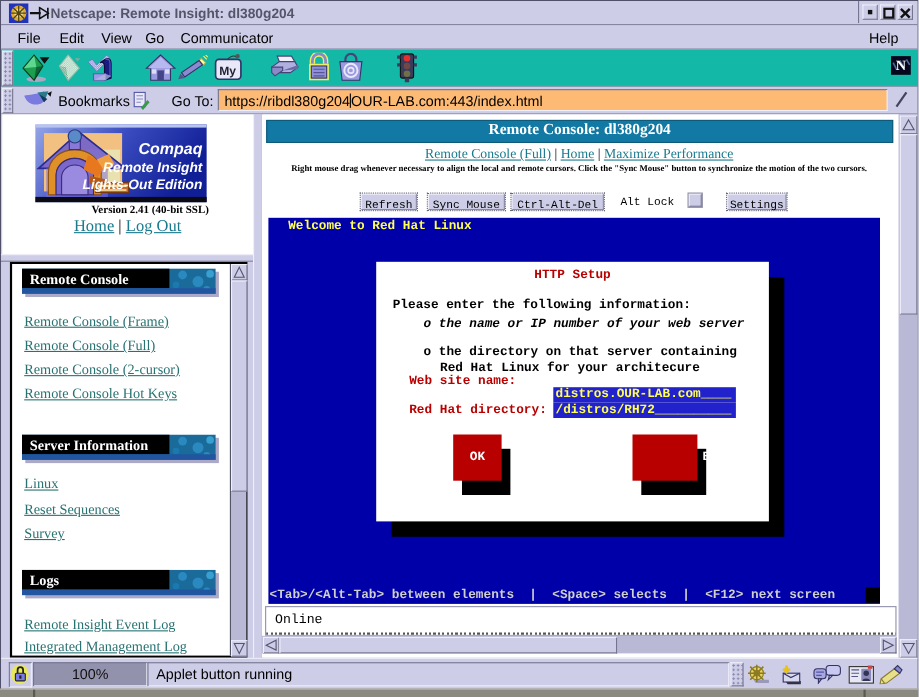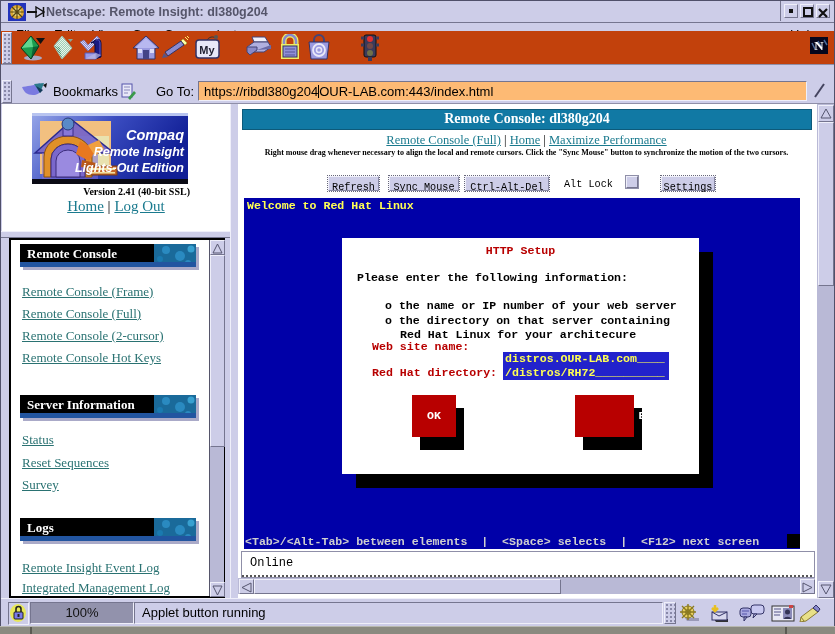--- a/index.html
+++ b/index.html
@@ -49,21 +49,21 @@
 
 <div class="abs" style="left:1px;top:23px;width:833px;height:21px;background:#cdcde8;border-bottom:1px solid #8f8fa8;">
   <div class="abs" style="left:15px;top:4px;font-size:13px;color:#000;">File</div>
   <div class="abs" style="left:53px;top:4px;font-size:13px;color:#000;">Edit</div>
   <div class="abs" style="left:91px;top:4px;font-size:13px;color:#000;">View</div>
   <div class="abs" style="left:131px;top:4px;font-size:13px;color:#000;">Go</div>
   <div class="abs" style="left:163px;top:4px;font-size:13px;color:#000;">Communicator</div>
   <div class="abs" style="left:789px;top:4px;font-size:13px;color:#000;">Help</div>
 </div>
 
-<div class="abs" style="left:1px;top:31px;width:833px;height:33px;background:#c2410c;border-bottom:1px solid #8f8fa8;">
+<div class="abs" style="left:1px;top:45px;width:833px;height:33px;background:#14b8a6;border-bottom:1px solid #8f8fa8;">
   <div class="abs bevup" style="left:1px;top:1px;width:8px;height:30px;background:#cdcde8;background-image:radial-gradient(circle at 2px 2px,#8888a8 1px,transparent 1px);background-size:4px 4px;"></div>
 
   <svg class="abs" style="left:18px;top:3px;" width="28" height="27" viewBox="0 0 28 27">
     <ellipse cx="14" cy="24" rx="9" ry="2.5" fill="#a8a8c4"></ellipse>
     <path d="M2 14L12 2l8 10-8 13z" fill="#1d9e4f"></path>
     <path d="M2 14L12 2l2 11z" fill="#5fd88f"></path>
     <path d="M14 13l6-1-8 13z" fill="#0c6434"></path>
     <path d="M2 14L12 2l8 10-8 13z" fill="none" stroke="#063a1c" stroke-width="1"></path>
     <path d="M17 4h9l-4.5 6z" fill="#111"></path>
   </svg>
@@ -257,21 +257,21 @@
           <rect x="0" y="0" width="176" height="23" fill="#1a6a9a"></rect>
           <rect x="0" y="0" width="134" height="18" fill="#000"></rect>
           <circle cx="146" cy="6" r="4" fill="#2a8ac0"></circle>
             <circle cx="160" cy="12" r="5" fill="#2a8ac0"></circle>
             <circle cx="171" cy="5" r="3.5" fill="#38a0d0"></circle>
             <circle cx="140" cy="15" r="3" fill="#1a7ab0"></circle>
             <circle cx="168" cy="19" r="3" fill="#2a8ac0"></circle>
           <rect x="0" y="18" width="176" height="5" fill="#2255a0"></rect>
           <text x="7" y="14" font-family="Liberation Serif" font-weight="bold" font-size="13" fill="#fff">Server Information</text>
         </svg>
-        <div class="abs slink" style="left:11px;top:192px;">Status</div>
+        <div class="abs slink" style="left:11px;top:192px;">Linux</div>
         <div class="abs slink" style="left:11px;top:215px;">Reset Sequences</div>
         <div class="abs slink" style="left:11px;top:237px;">Survey</div>
         <svg class="abs" style="left:9px;top:278px;" width="182" height="28" viewBox="0 0 182 28">
           <rect x="3" y="3" width="176" height="23" fill="#aaaac8"></rect>
           <rect x="0" y="0" width="176" height="23" fill="#1a6a9a"></rect>
           <rect x="0" y="0" width="134" height="18" fill="#000"></rect>
           <circle cx="146" cy="6" r="4" fill="#2a8ac0"></circle>
             <circle cx="160" cy="12" r="5" fill="#2a8ac0"></circle>
             <circle cx="171" cy="5" r="3.5" fill="#38a0d0"></circle>
             <circle cx="140" cy="15" r="3" fill="#1a7ab0"></circle>
@@ -307,28 +307,28 @@
       </div>
       <div class="abs serif" style="left:0;top:44px;width:577px;text-align:center;font-weight:bold;font-size:8px;color:#000;">Right mouse drag whenever necessary to align the local and remote cursors. Click the "Sync Mouse" button to synchronize the motion of the two cursors.</div>
       <div class="abs mono awtbtn" style="left:90px;top:72px;width:51px;">Refresh</div>
       <div class="abs mono awtbtn" style="left:151px;top:72px;width:70px;">Sync Mouse</div>
       <div class="abs mono awtbtn" style="left:227px;top:72px;width:84px;">Ctrl-Alt-Del</div>
       <div class="abs mono" style="left:326px;top:75px;font-size:10.2px;color:#000;">Alt Lock</div>
       <div class="abs bevup" style="left:388px;top:72px;width:10px;height:10px;background:#cdcde8;outline:1px solid #8f8fa8;"></div>
       <div class="abs mono awtbtn" style="left:423px;top:72px;width:54px;">Settings</div>
     </div>
     <div id="console" class="abs" style="left:6px;top:94px;width:556px;height:351px;background:#0000a8;overflow:hidden;">
-      <div class="conrow" style="top:1px;left:3px;color:#ffff54;">Welcome to Red Hat Linux</div>
+      <div class="conrow" style="top:1px;left:18px;color:#ffff54;">Welcome to Red Hat Linux</div>
 
       <div class="abs" style="left:112px;top:54px;width:357px;height:236px;background:#000;"></div>
 
       <div class="abs" style="left:98px;top:40px;width:357px;height:236px;background:#fff;">
         <div class="conrow" style="top:6px;left:0;width:357px;text-align:center;color:#b80000;">HTTP Setup</div>
         <div class="conrow" style="top:33px;left:15px;">Please enter the following information:</div>
-        <div class="conrow" style="top:61px;left:43px;">o the name or IP number of your web server</div>
+        <div class="conrow" style="top:50px;left:43px;font-style:italic;">o the name or IP number of your web server</div>
         <div class="conrow" style="top:76px;left:43px;">o the directory on that server containing</div>
         <div class="conrow" style="top:90px;left:58px;">Red Hat Linux for your architecure</div>
         <div class="conrow" style="top:102px;left:30px;color:#b80000;">Web site name:</div>
         <div class="conrow" style="top:128px;left:30px;color:#b80000;">Red Hat directory:</div>
         <div class="abs" style="left:161px;top:114px;width:166px;height:14px;background:#2222cc;"></div>
         <div class="conrow" style="top:114px;left:163px;color:#ffff54;">distros.OUR-LAB.com____</div>
         <div class="abs" style="left:161px;top:128px;width:166px;height:14px;background:#2222cc;"></div>
         <div class="conrow" style="top:128px;left:163px;color:#ffff54;">/distros/RH72__________</div>
 
         <div class="abs" style="left:78px;top:170px;width:44px;height:42px;background:#000;"></div>

